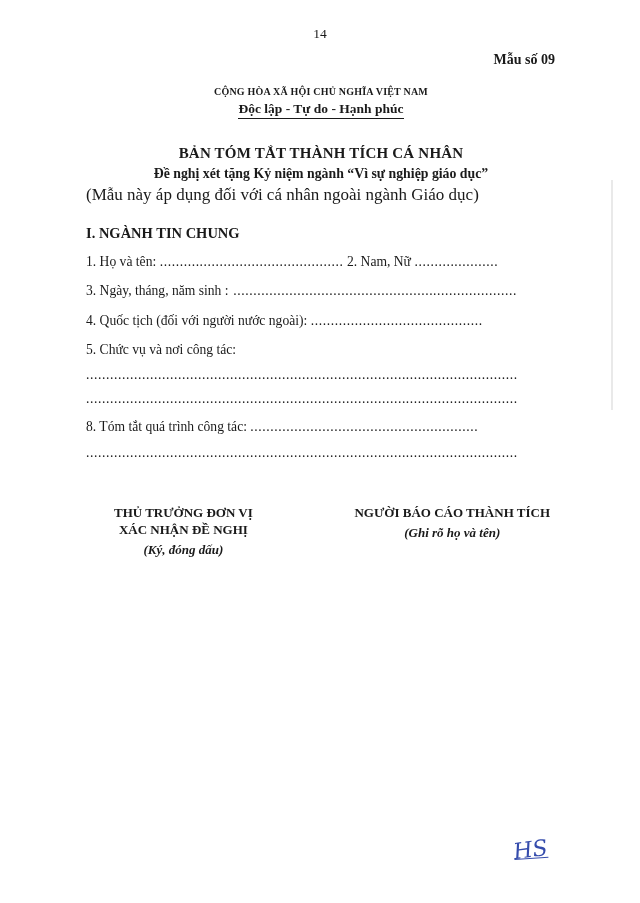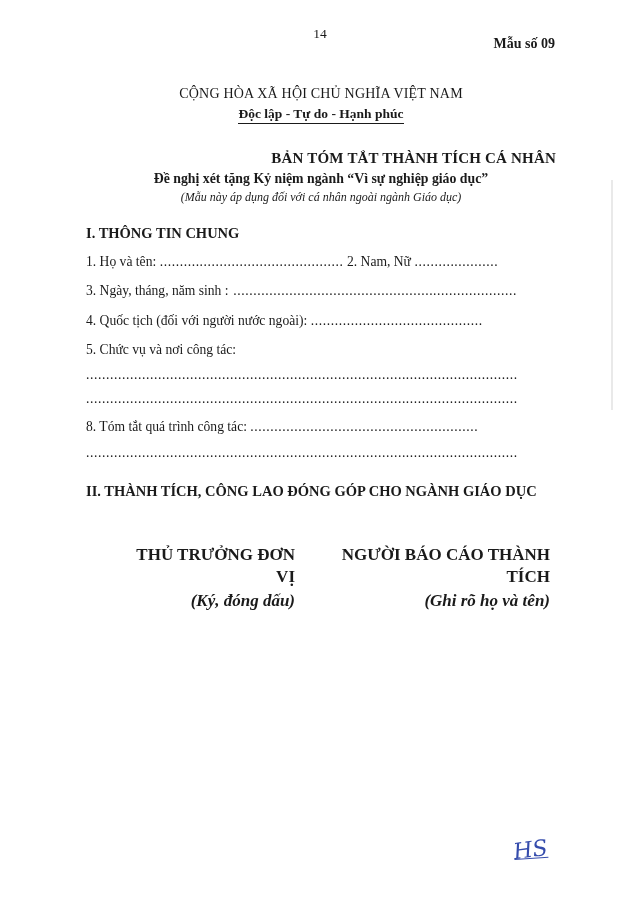--- a/index.html
+++ b/index.html
@@ -25,35 +25,35 @@
   .page-number {
     position: absolute;
     top: 26px;
     left: 0;
     width: 640px;
     text-align: center;
     font-size: 13.5px;
   }
   .form-code {
     position: absolute;
-    top: 36px;
+    top: 52px;
     right: 58px;
     font-size: 14px;
     font-weight: bold;
   }
   .content {
     position: absolute;
     top: 86px;
     left: 86px;
     width: 470px;
   }
   .center { text-align: center; }
   .national-title {
-    font-size: 14px;
-    font-weight: normal;
+    font-size: 10px;
+    font-weight: bold;
     letter-spacing: 0.2px;
   }
   .national-motto {
     font-size: 13.5px;
     font-weight: bold;
     margin-top: 4px;
     display: inline-block;
     border-bottom: 1px solid #1a1a1a;
     padding-bottom: 1px;
   }
@@ -62,34 +62,32 @@
     margin-top: 22px;
     text-align: right;
     padding-right: 18px;
     font-size: 13.5px;
     font-style: italic;
   }
   .doc-title {
     margin-top: 26px;
     font-size: 15px;
     font-weight: bold;
-    text-align: right;
+    text-align: center;
     letter-spacing: 0.2px;
   }
   .doc-subtitle {
     margin-top: 4px;
     font-size: 13.8px;
     font-weight: bold;
     text-align: center;
   }
   .doc-note {
     margin-top: 3px;
-    font-size: 12px;
-    font-style: italic;
-    text-align: center;
+    font-size: 17px;
   }
   .section-heading {
     margin-top: 20px;
     font-size: 14.5px;
     font-weight: bold;
   }
   .field {
     margin-top: 11px;
     font-size: 13.6px;
     line-height: 1.35;
@@ -107,22 +105,22 @@
     font-size: 14.5px;
     font-weight: bold;
   }
   .signatures {
     margin-top: 44px;
     display: flex;
     justify-content: space-between;
     padding: 0 6px 0 28px;
   }
   .sig-block {
-    text-align: right;
-    font-size: 17px;
+    text-align: center;
+    font-size: 13px;
   }
   .sig-title {
     font-weight: bold;
     line-height: 1.3;
   }
   .sig-sub {
     font-style: italic;
     margin-top: 3px;
     font-weight: bold;
   }
@@ -168,21 +166,21 @@
     <div class="center national-title">CỘNG HÒA XÃ HỘI CHỦ NGHĨA VIỆT NAM</div>
     <div class="motto-wrap">
       <span class="national-motto">Độc lập - Tự do - Hạnh phúc</span>
     </div>
 
 
     <div class="doc-title">BẢN TÓM TẮT THÀNH TÍCH CÁ NHÂN</div>
     <div class="doc-subtitle">Đề nghị xét tặng Kỷ niệm ngành “Vì sự nghiệp giáo dục”</div>
     <div class="doc-note">(Mẫu này áp dụng đối với cá nhân ngoài ngành Giáo dục)</div>
 
-    <div class="section-heading">I. THÔNG TIN CHUNG</div>
+    <div class="section-heading">I. NGÀNH TIN CHUNG</div>
 
     <div class="field">
       <span>1. Họ và tên:</span>
       <span class="dotfill">..............................................</span>
       <span>2. Nam, Nữ</span>
       <span class="dotfill">.....................</span>
     </div>
 
     <div class="field">
       <span>3. Ngày, tháng, năm sinh</span>
@@ -202,25 +200,25 @@
     <div class="cont-line">............................................................................................................</div>
     <div class="cont-line">............................................................................................................</div>
 
     <div class="field">
       <span>8. Tóm tắt quá trình công tác:</span>
       <span class="dotfill">.........................................................</span>
     </div>
 
     <div class="cont-line">............................................................................................................</div>
 
-    <div class="section-heading-2">II. THÀNH TÍCH, CÔNG LAO ĐÓNG GÓP CHO NGÀNH GIÁO DỤC</div>
 
     <div class="signatures">
       <div class="sig-block">
         <div class="sig-title">THỦ TRƯỞNG ĐƠN VỊ</div>
+        <div class="sig-title">XÁC NHẬN ĐỀ NGHỊ</div>
         <div class="sig-sub">(Ký, đóng dấu)</div>
       </div>
       <div class="sig-block">
         <div class="sig-title">NGƯỜI BÁO CÁO THÀNH TÍCH</div>
         <div class="sig-sub">(Ghi rõ họ và tên)</div>
       </div>
     </div>
 
   </div>
 

